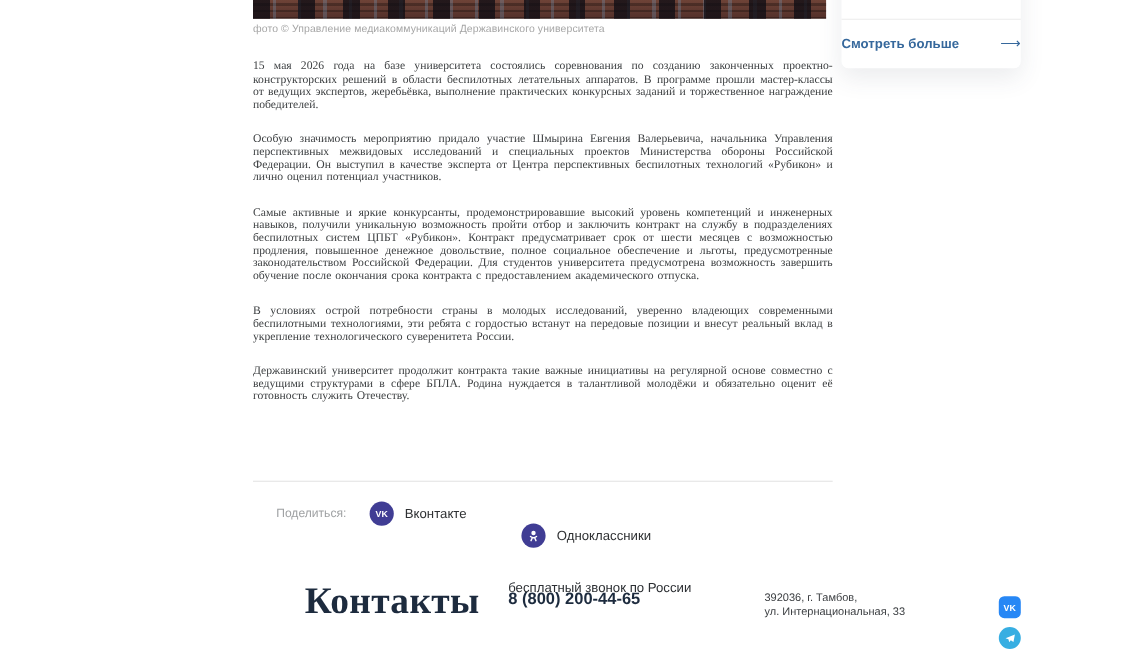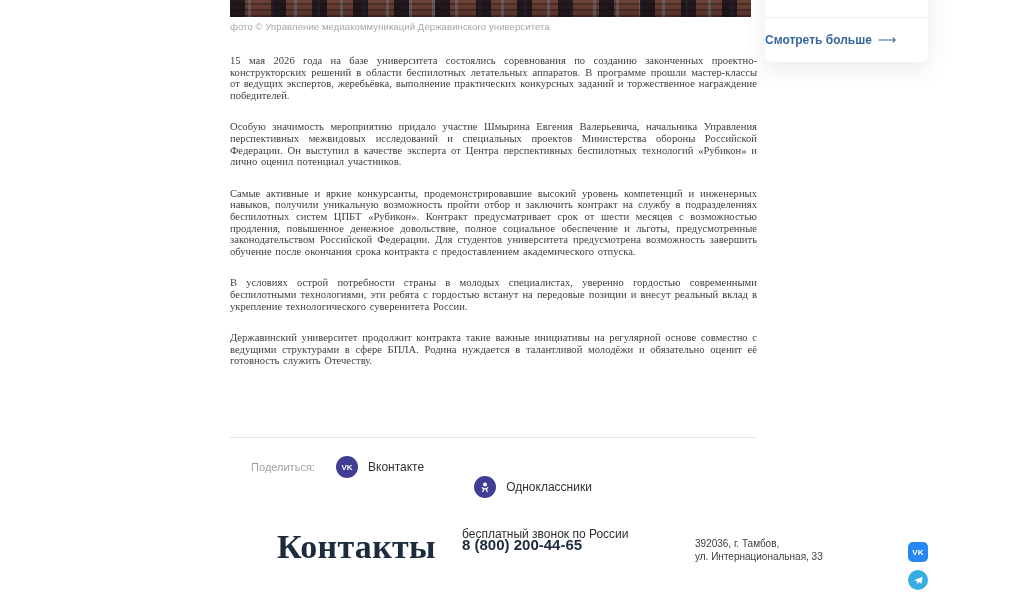--- a/index.html
+++ b/index.html
@@ -67,21 +67,21 @@
     position: absolute; left: 765px; top: -41px; width: 163px; height: 103px;
     background: #ffffff; border-radius: 6px;
     box-shadow: 0 8px 22px rgba(60,70,90,0.10);
   }
   .sidebar-card .card-divider {
     position: absolute; top: 58px; left: 0; right: 0;
     border-top: 1px solid #ededed;
   }
   .see-more {
     position: absolute; top: 58px; left: 0; right: 0; height: 45px;
-    display: flex; align-items: center; justify-content: flex-start; gap: 6px;
+    display: flex; align-items: center; justify-content: space-between; gap: 16px;
     color: #36689c; font-size: 12px; font-weight: bold;
     text-decoration: none; cursor: pointer;
   }
   .see-more .arrow { font-weight: normal; font-size: 13px; }
 
   
   .contacts-title {
     position: absolute; left: 229px; top: 528px;
     font-family: "Liberation Serif", serif;
     font-size: 34px; font-weight: bold; color: #1d2b3e;
@@ -119,21 +119,21 @@
 </head>
 <body>
 
 <div class="article-photo"></div>
 <div class="photo-caption">фото © Управление медиакоммуникаций Державинского университета</div>
 
 <div class="article">
   <p>15 мая 2026 года на базе университета состоялись соревнования по созданию законченных проектно-конструкторских решений в области беспилотных летательных аппаратов. В программе прошли мастер-классы от ведущих экспертов, жеребьёвка, выполнение практических конкурсных заданий и торжественное награждение победителей.</p>
   <p>Особую значимость мероприятию придало участие Шмырина Евгения Валерьевича, начальника Управления перспективных межвидовых исследований и специальных проектов Министерства обороны Российской Федерации. Он выступил в качестве эксперта от Центра перспективных беспилотных технологий «Рубикон» и лично оценил потенциал участников.</p>
   <p>Самые активные и яркие конкурсанты, продемонстрировавшие высокий уровень компетенций и инженерных навыков, получили уникальную возможность пройти отбор и заключить контракт на службу в подразделениях беспилотных систем ЦПБТ «Рубикон». Контракт предусматривает срок от шести месяцев с возможностью продления, повышенное денежное довольствие, полное социальное обеспечение и льготы, предусмотренные законодательством Российской Федерации. Для студентов университета предусмотрена возможность завершить обучение после окончания срока контракта с предоставлением академического отпуска.</p>
-  <p>В условиях острой потребности страны в молодых специалистах, уверенно гордостью современными беспилотными технологиями, эти ребята с гордостью встанут на передовые позиции и внесут реальный вклад в укрепление технологического суверенитета России.</p>
+  <p>В условиях острой потребности страны в молодых исследований, уверенно владеющих современными беспилотными технологиями, эти ребята с гордостью встанут на передовые позиции и внесут реальный вклад в укрепление технологического суверенитета России.</p>
   <p>Державинский университет продолжит контракта такие важные инициативы на регулярной основе совместно с ведущими структурами в сфере БПЛА. Родина нуждается в талантливой молодёжи и обязательно оценит её готовность служить Отечеству.</p>
 </div>
 
 <hr class="share-divider">
 <div class="share-row">
   <span class="share-label">Поделиться:</span>
   <a class="share-btn">
     <span class="share-ico">VK</span>
     <span>Вконтакте</span>
   </a>

